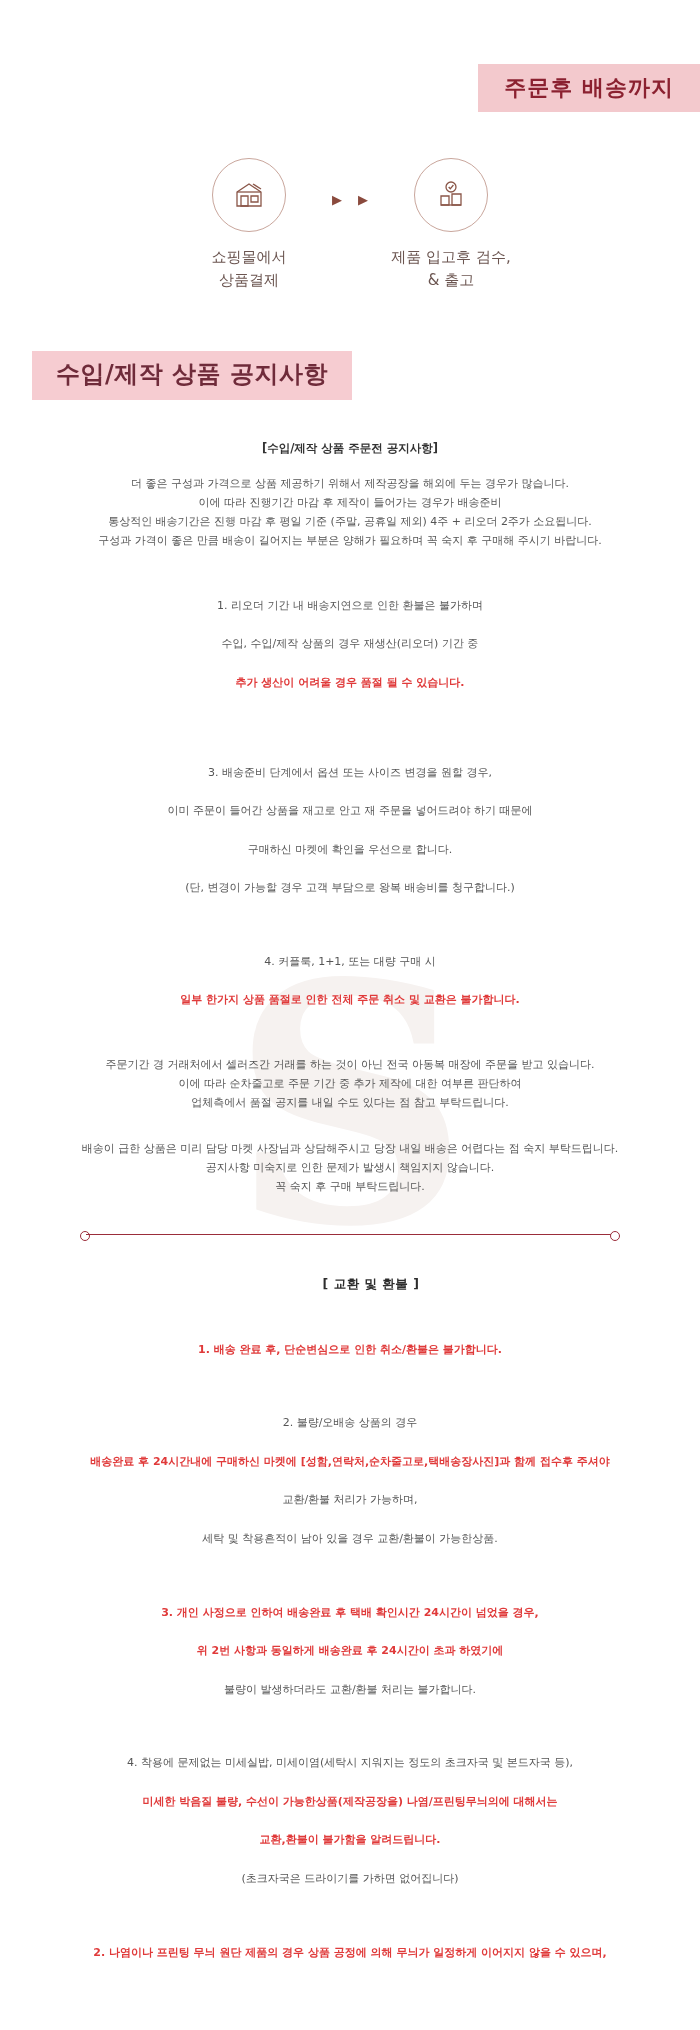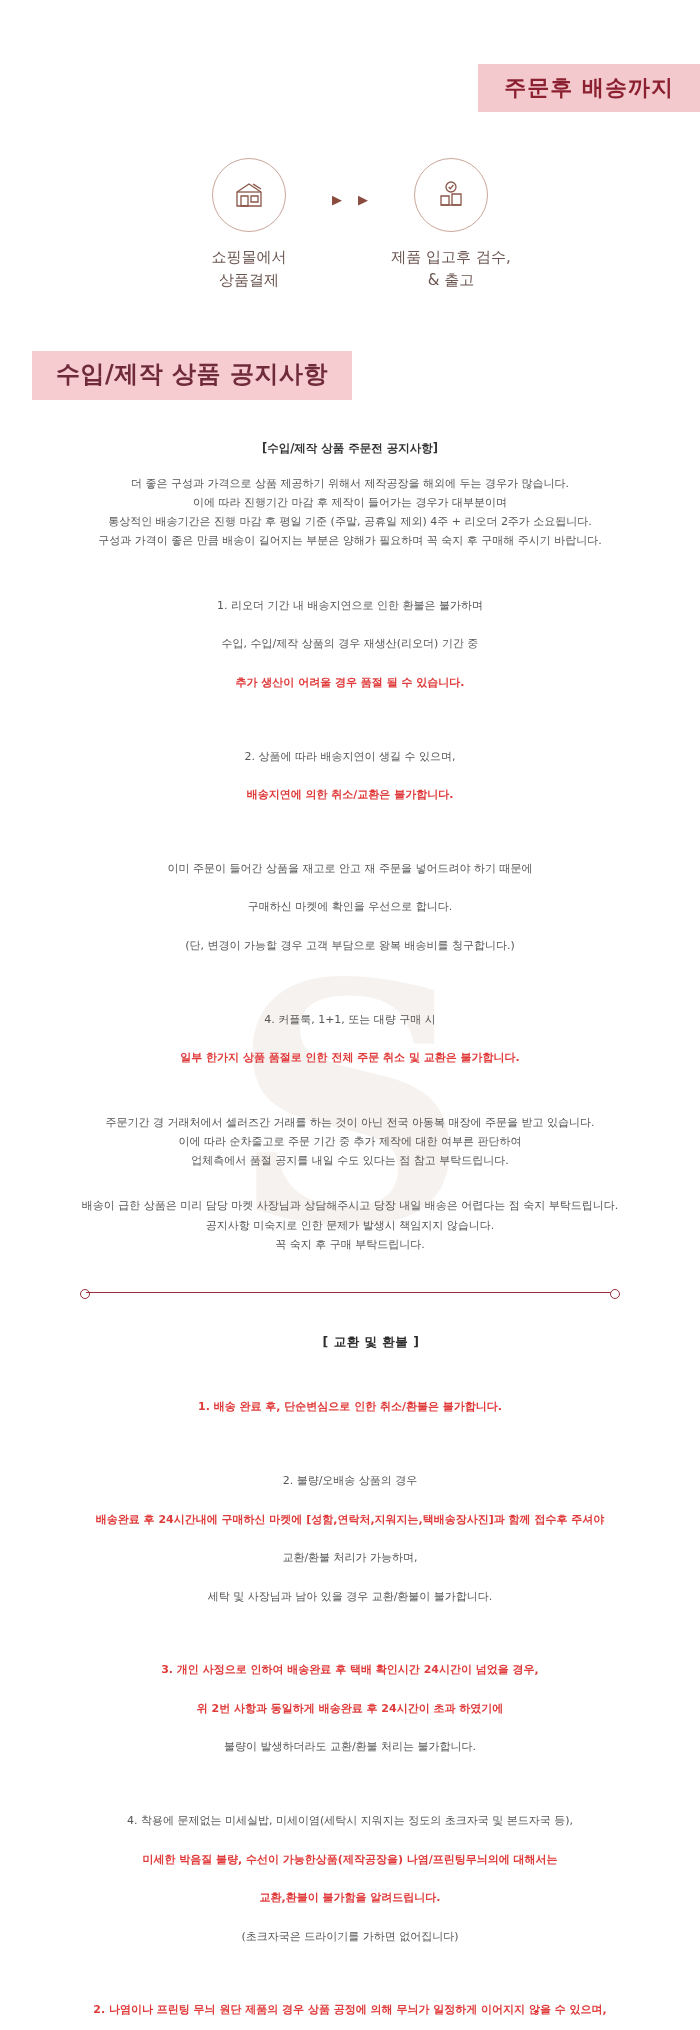--- a/index.html
+++ b/index.html
@@ -189,39 +189,36 @@
 
     <div class="section-title-wrap">
       <div class="section-title">수입/제작 상품 공지사항</div>
     </div>
 
     <div class="sp-lg"></div>
 
     <div class="block h-bold">[수입/제작 상품 주문전 공지사항]</div>
     <div class="sp-sm"></div>
     <div class="block">더 좋은 구성과 가격으로 상품 제공하기 위해서 제작공장을 해외에 두는 경우가 많습니다.
-이에 따라 진행기간 마감 후 제작이 들어가는 경우가 대부분이며
+이에 따라 진행기간 마감 후 제작이 들어가는 경우가 배송준비
 통상적인 배송기간은 진행 마감 후 평일 기준 (주말, 공휴일 제외) 4주 + 리오더 2주가 소요됩니다.
 구성과 가격이 좋은 만큼 배송이 길어지는 부분은 양해가 필요하며 꼭 숙지 후 구매해 주시기 바랍니다.</div>
     <div class="sp-md"></div>
 
     <div class="block">
       <div>1. 리오더 기간 내 배송지연으로 인한 환불은 불가하며</div>
       <div>수입, 수입/제작 상품의 경우 재생산(리오더) 기간 중</div>
       <div class="red-b">추가 생산이 어려울 경우 품절 될 수 있습니다.</div>
     </div>
     <div class="sp-sm"></div>
 
-    <div class="block">
-      <div>2. 상품에 따라 배송지연이 생길 수 있으며,</div>
-      <div class="red-b">배송지연에 의한 취소/교환은 불가합니다.</div>
-    </div>
-    <div class="sp-sm"></div>
-
-    <div class="block">
+    <div class="sp-sm"></div>
+
+    <div class="block">
+      <div>3. 배송준비 단계에서 옵션 또는 사이즈 변경을 원할 경우,</div>
       <div>이미 주문이 들어간 상품을 재고로 안고 재 주문을 넣어드려야 하기 때문에</div>
       <div>구매하신 마켓에 확인을 우선으로 합니다.</div>
       <div>(단, 변경이 가능할 경우 고객 부담으로 왕복 배송비를 청구합니다.)</div>
     </div>
     <div class="sp-sm"></div>
 
     <div class="block">
       <div>4. 커플룩, 1+1, 또는 대량 구매 시</div>
       <div class="red-b">일부 한가지 상품 품절로 인한 전체 주문 취소 및 교환은 불가합니다.</div>
     </div>
@@ -244,23 +241,23 @@
     <div class="sub-head">[ 교환 및 환불 ]</div>
     <div class="sp-md"></div>
 
     <div class="block">
       <div class="red-b">1. 배송 완료 후, 단순변심으로 인한 취소/환불은 불가합니다.</div>
     </div>
     <div class="sp-sm"></div>
 
     <div class="block">
       <div>2. 불량/오배송 상품의 경우</div>
-      <div class="red-b">배송완료 후 24시간내에 구매하신 마켓에 [성함,연락처,지워지는,택배송장사진]과 함께 접수후 주셔야</div>
+      <div class="red-b">배송완료 후 24시간내에 구매하신 마켓에 [성함,연락처,순차줄고로,택배송장사진]과 함께 접수후 주셔야</div>
       <div>교환/환불 처리가 가능하며,</div>
-      <div>세탁 및 사장님과 남아 있을 경우 교환/환불이 불가합니다.</div>
+      <div>세탁 및 착용흔적이 남아 있을 경우 교환/환불이 가능한상품.</div>
     </div>
     <div class="sp-sm"></div>
 
     <div class="block">
       <div class="red-b">3. 개인 사정으로 인하여 배송완료 후 택배 확인시간 24시간이 넘었을 경우,</div>
       <div class="red-b">위 2번 사항과 동일하게 배송완료 후 24시간이 초과 하였기에</div>
       <div>불량이 발생하더라도 교환/환불 처리는 불가합니다.</div>
     </div>
     <div class="sp-sm"></div>
 

